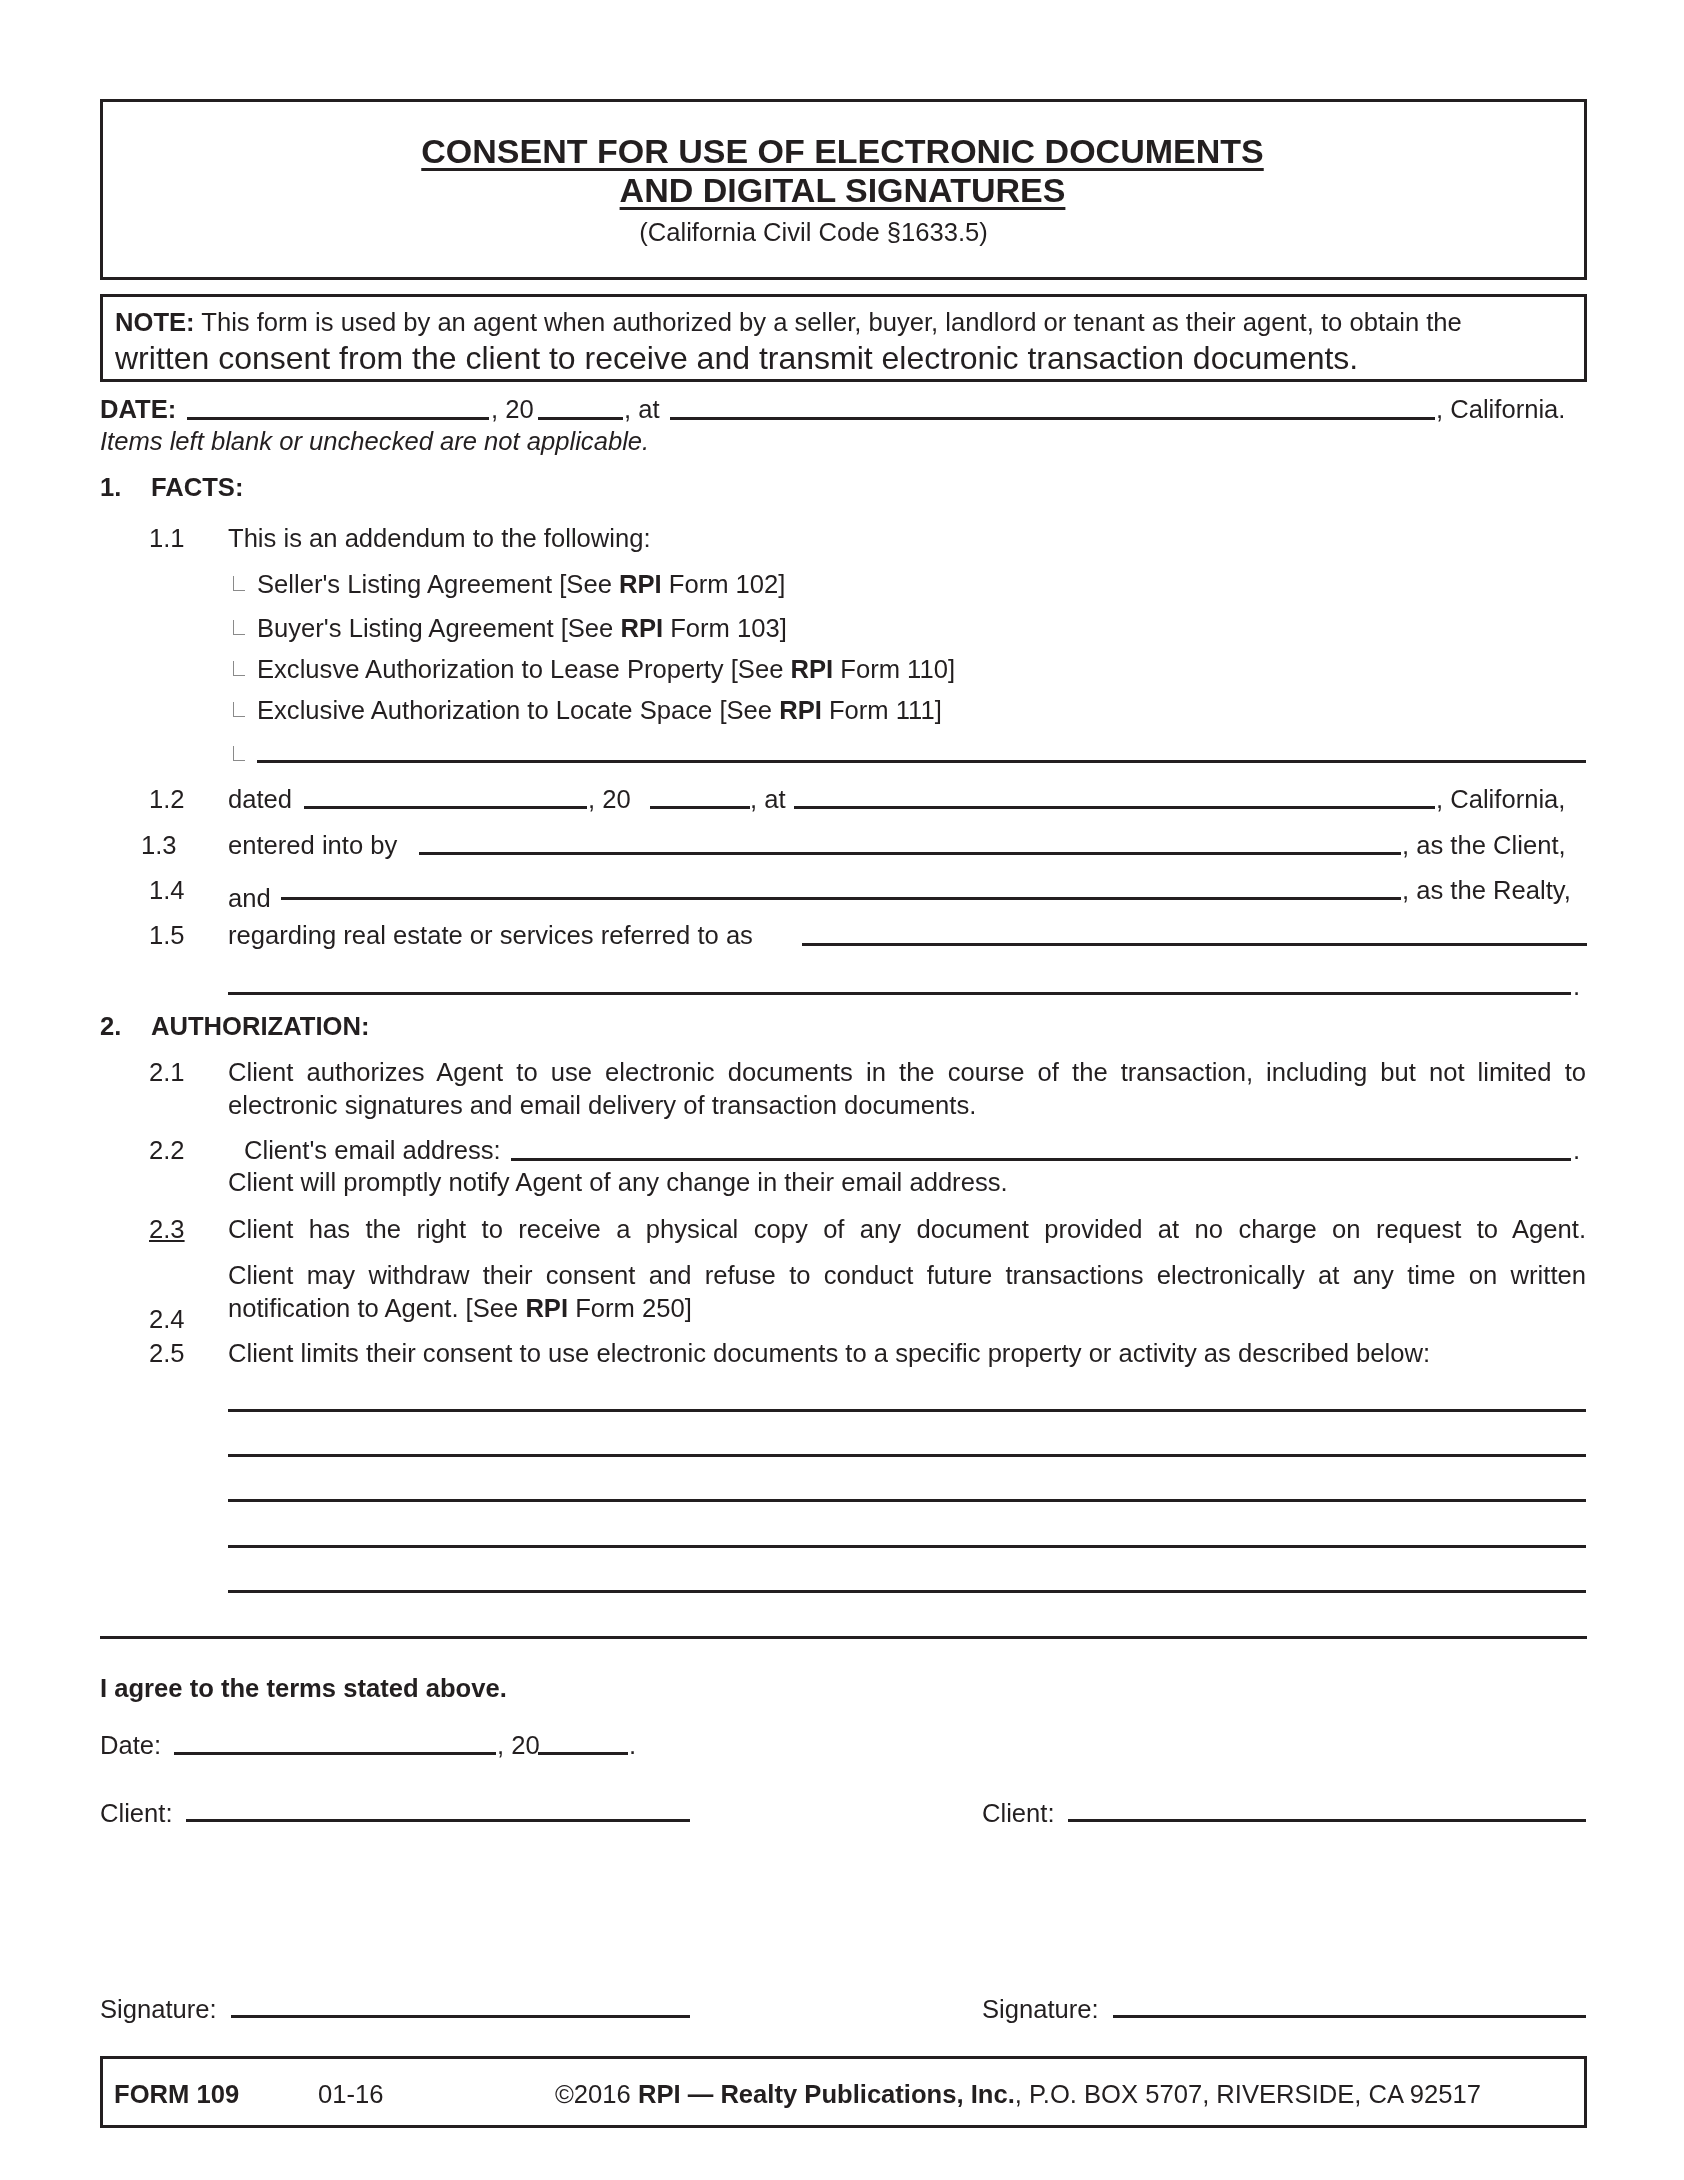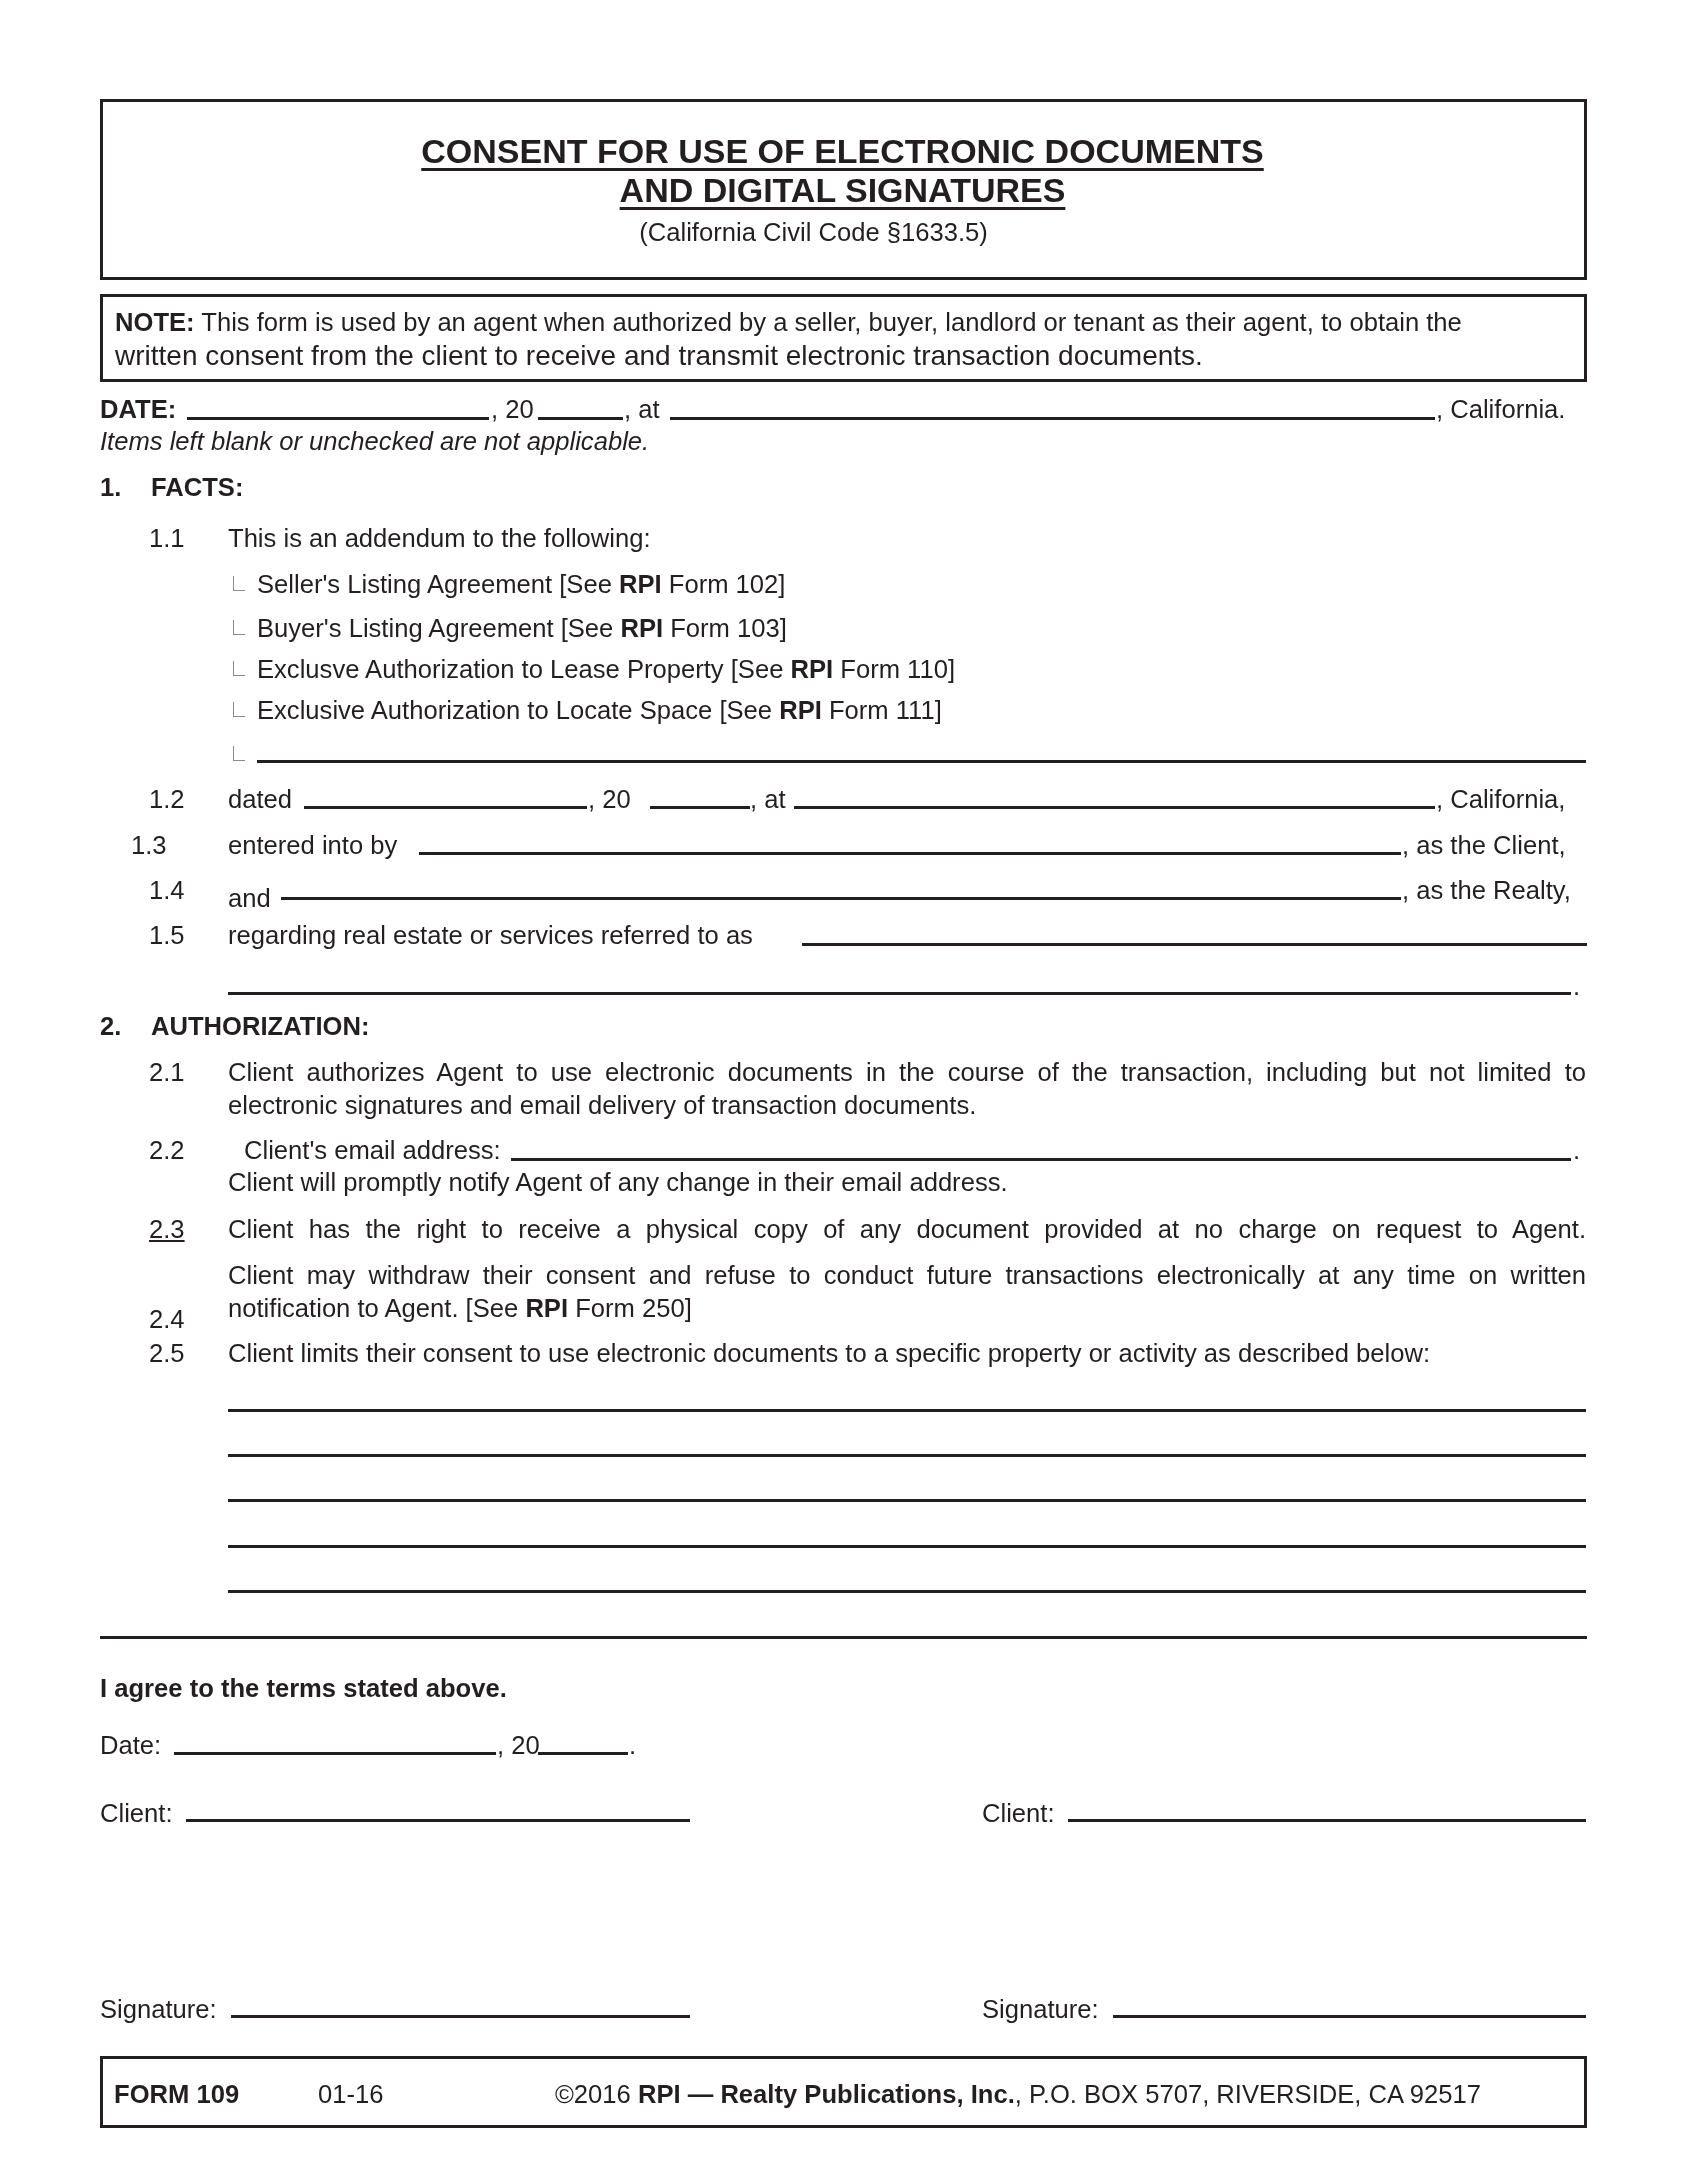--- a/index.html
+++ b/index.html
@@ -24,21 +24,21 @@
 <div class="box" style="left:100px; top:99px; width:1487px; height:181px;"></div>
 <div class="abs title" style="left:0; width:1685px; text-align:center; top:134px;">CONSENT FOR USE OF ELECTRONIC DOCUMENTS</div>
 <div class="abs title" style="left:0; width:1685px; text-align:center; top:173px;">AND DIGITAL SIGNATURES</div>
 <div class="abs subtitle" style="left:0; width:1627px; text-align:center; top:220px;">(California Civil Code §1633.5)</div>
 
 <div class="box" style="left:100px; top:294px; width:1487px; height:88px;"></div>
 <div class="abs" style="left:115px; top:310px; font-size:25.6px; width:1458px;">
   <span class="b">NOTE:</span>
   <span>This form is used by an agent when authorized by a seller, buyer, landlord or tenant as their agent, to obtain the</span>
 </div>
-<div class="abs" style="left:115px; top:342px; font-size:28px;">written consent from the client to receive and transmit electronic transaction documents.</div>
+<div class="abs" style="left:115px; top:342px; font-size:32px;">written consent from the client to receive and transmit electronic transaction documents.</div>
 
 <div class="t b" style="left:100px; top:397px;">DATE:</div>
 <div class="blank field" style="left:187px; top:417px; width:302px;"></div>
 <div class="t" style="left:491px; top:397px;">, 20</div>
 <div class="blank field" style="left:538px; top:417px; width:85px;"></div>
 <div class="t" style="left:624px; top:397px;">, at</div>
 <div class="blank field" style="left:670px; top:417px; width:765px;"></div>
 <div class="t" style="left:1436px; top:397px;">, California.</div>
 
 <div class="t i" style="left:100px; top:429px;">Items left blank or unchecked are not applicable.</div>
@@ -70,21 +70,21 @@
 
 <div class="t" style="left:149px; top:787px;">1.2</div>
 <div class="t" style="left:228px; top:787px;">dated</div>
 <div class="blank field" style="left:304px; top:806px; width:283px;"></div>
 <div class="t" style="left:588px; top:787px;">, 20</div>
 <div class="blank field" style="left:650px; top:806px; width:100px;"></div>
 <div class="t" style="left:750px; top:787px;">, at</div>
 <div class="blank field" style="left:794px; top:806px; width:641px;"></div>
 <div class="t" style="left:1436px; top:787px;">, California,</div>
 
-<div class="t" style="left:131px; top:833px;">1.3</div>
+<div class="t" style="left:141px; top:833px;">1.3</div>
 <div class="t" style="left:228px; top:833px;">entered into by</div>
 <div class="blank field" style="left:419px; top:852px; width:982px;"></div>
 <div class="t" style="left:1402px; top:833px;">, as the Client,</div>
 
 <div class="t" style="left:149px; top:878px;">1.4</div>
 <div class="t" style="left:228px; top:878px;margin-top:8px;">and</div>
 <div class="blank field" style="left:281px; top:897px; width:1120px;"></div>
 <div class="t" style="left:1402px; top:878px;">, as the Realty,</div>
 
 <div class="t" style="left:149px; top:923px;">1.5</div>

